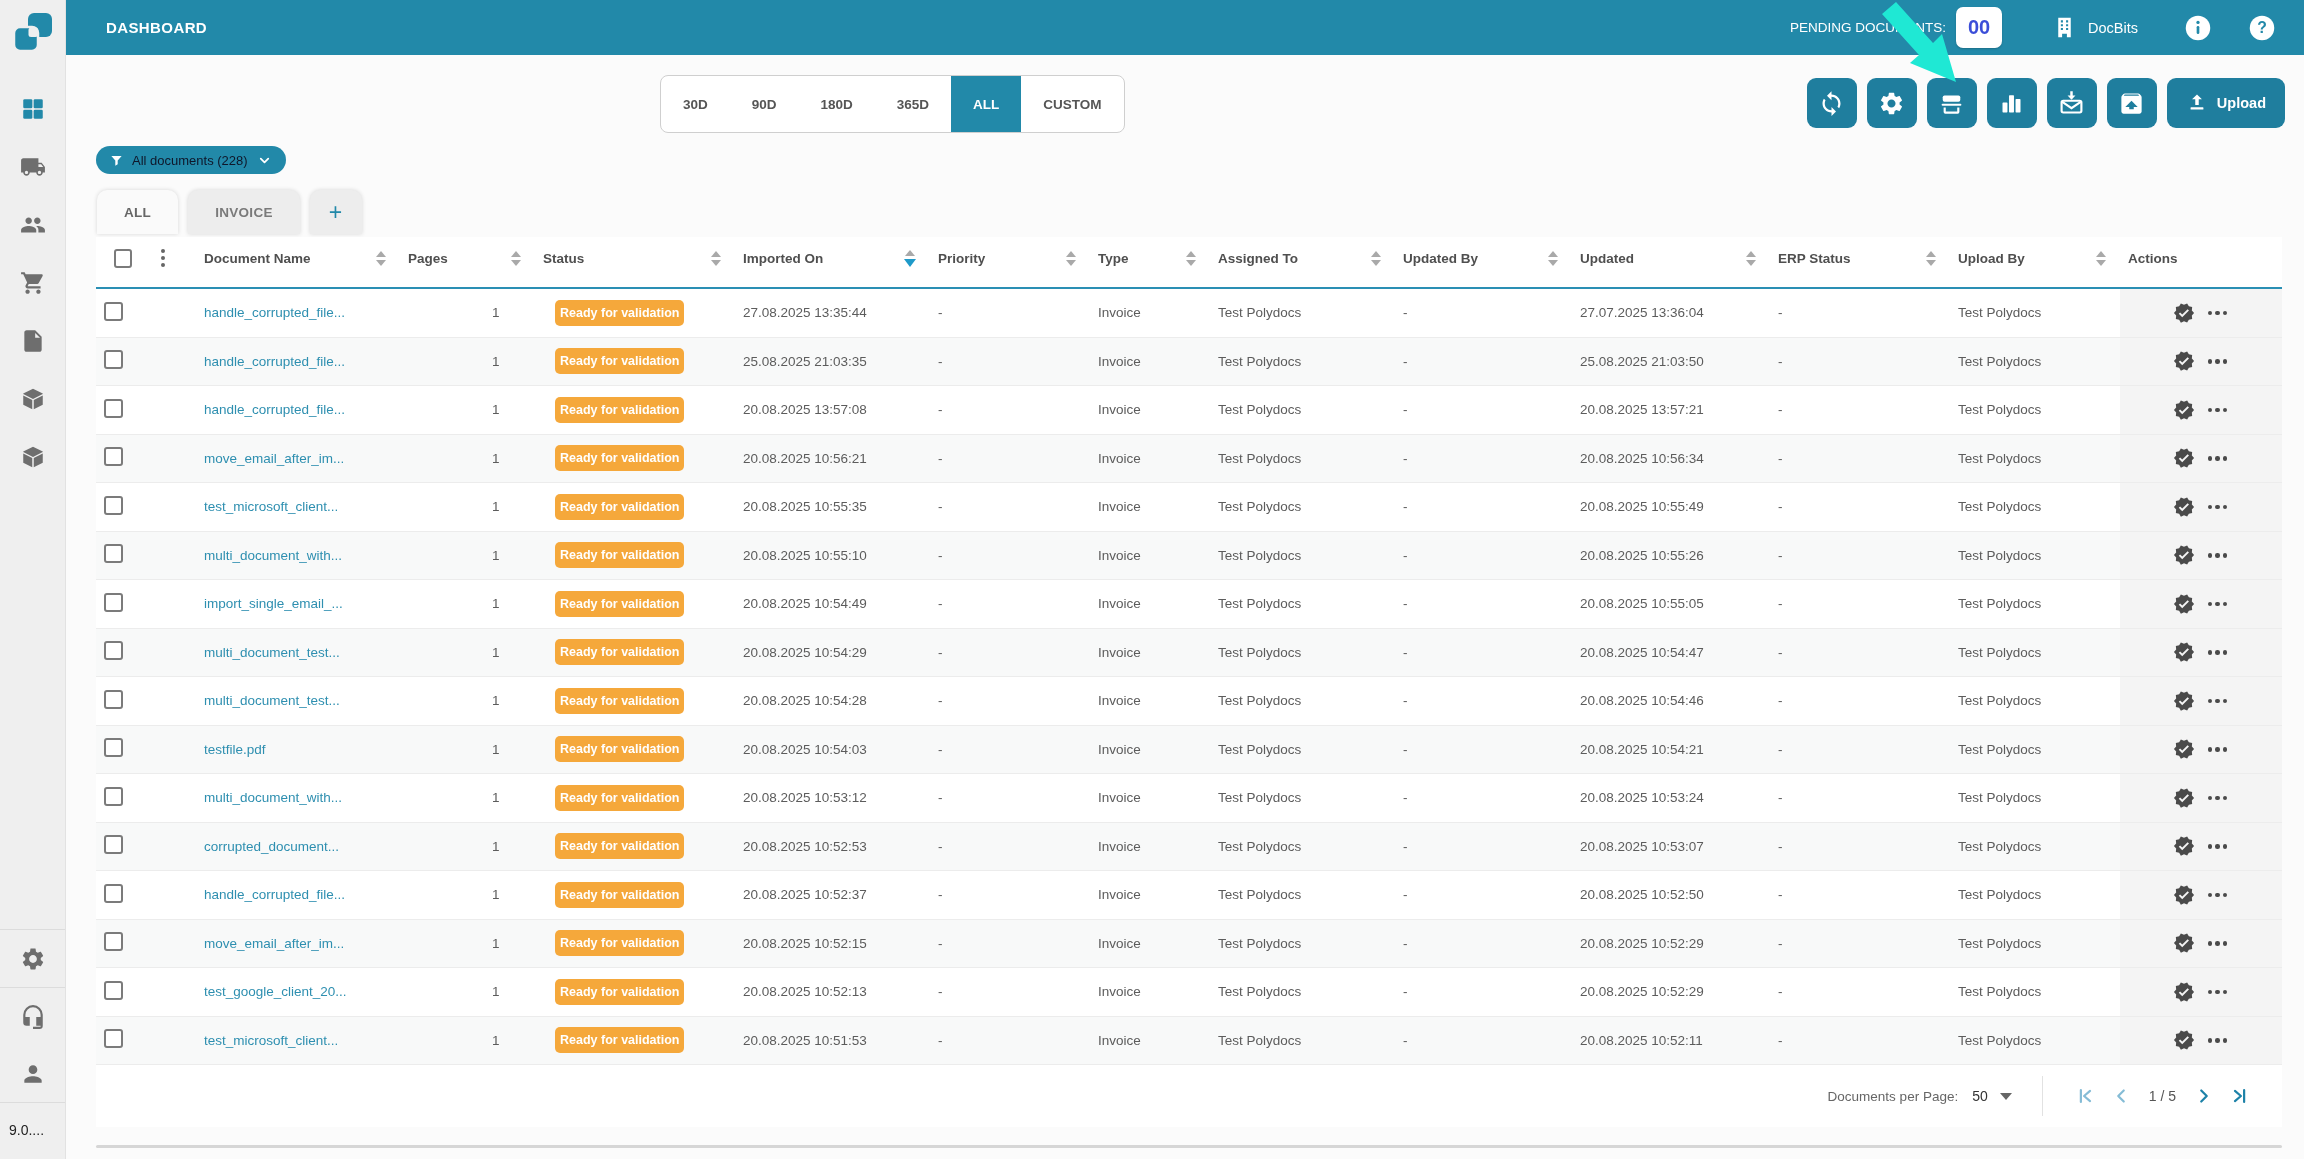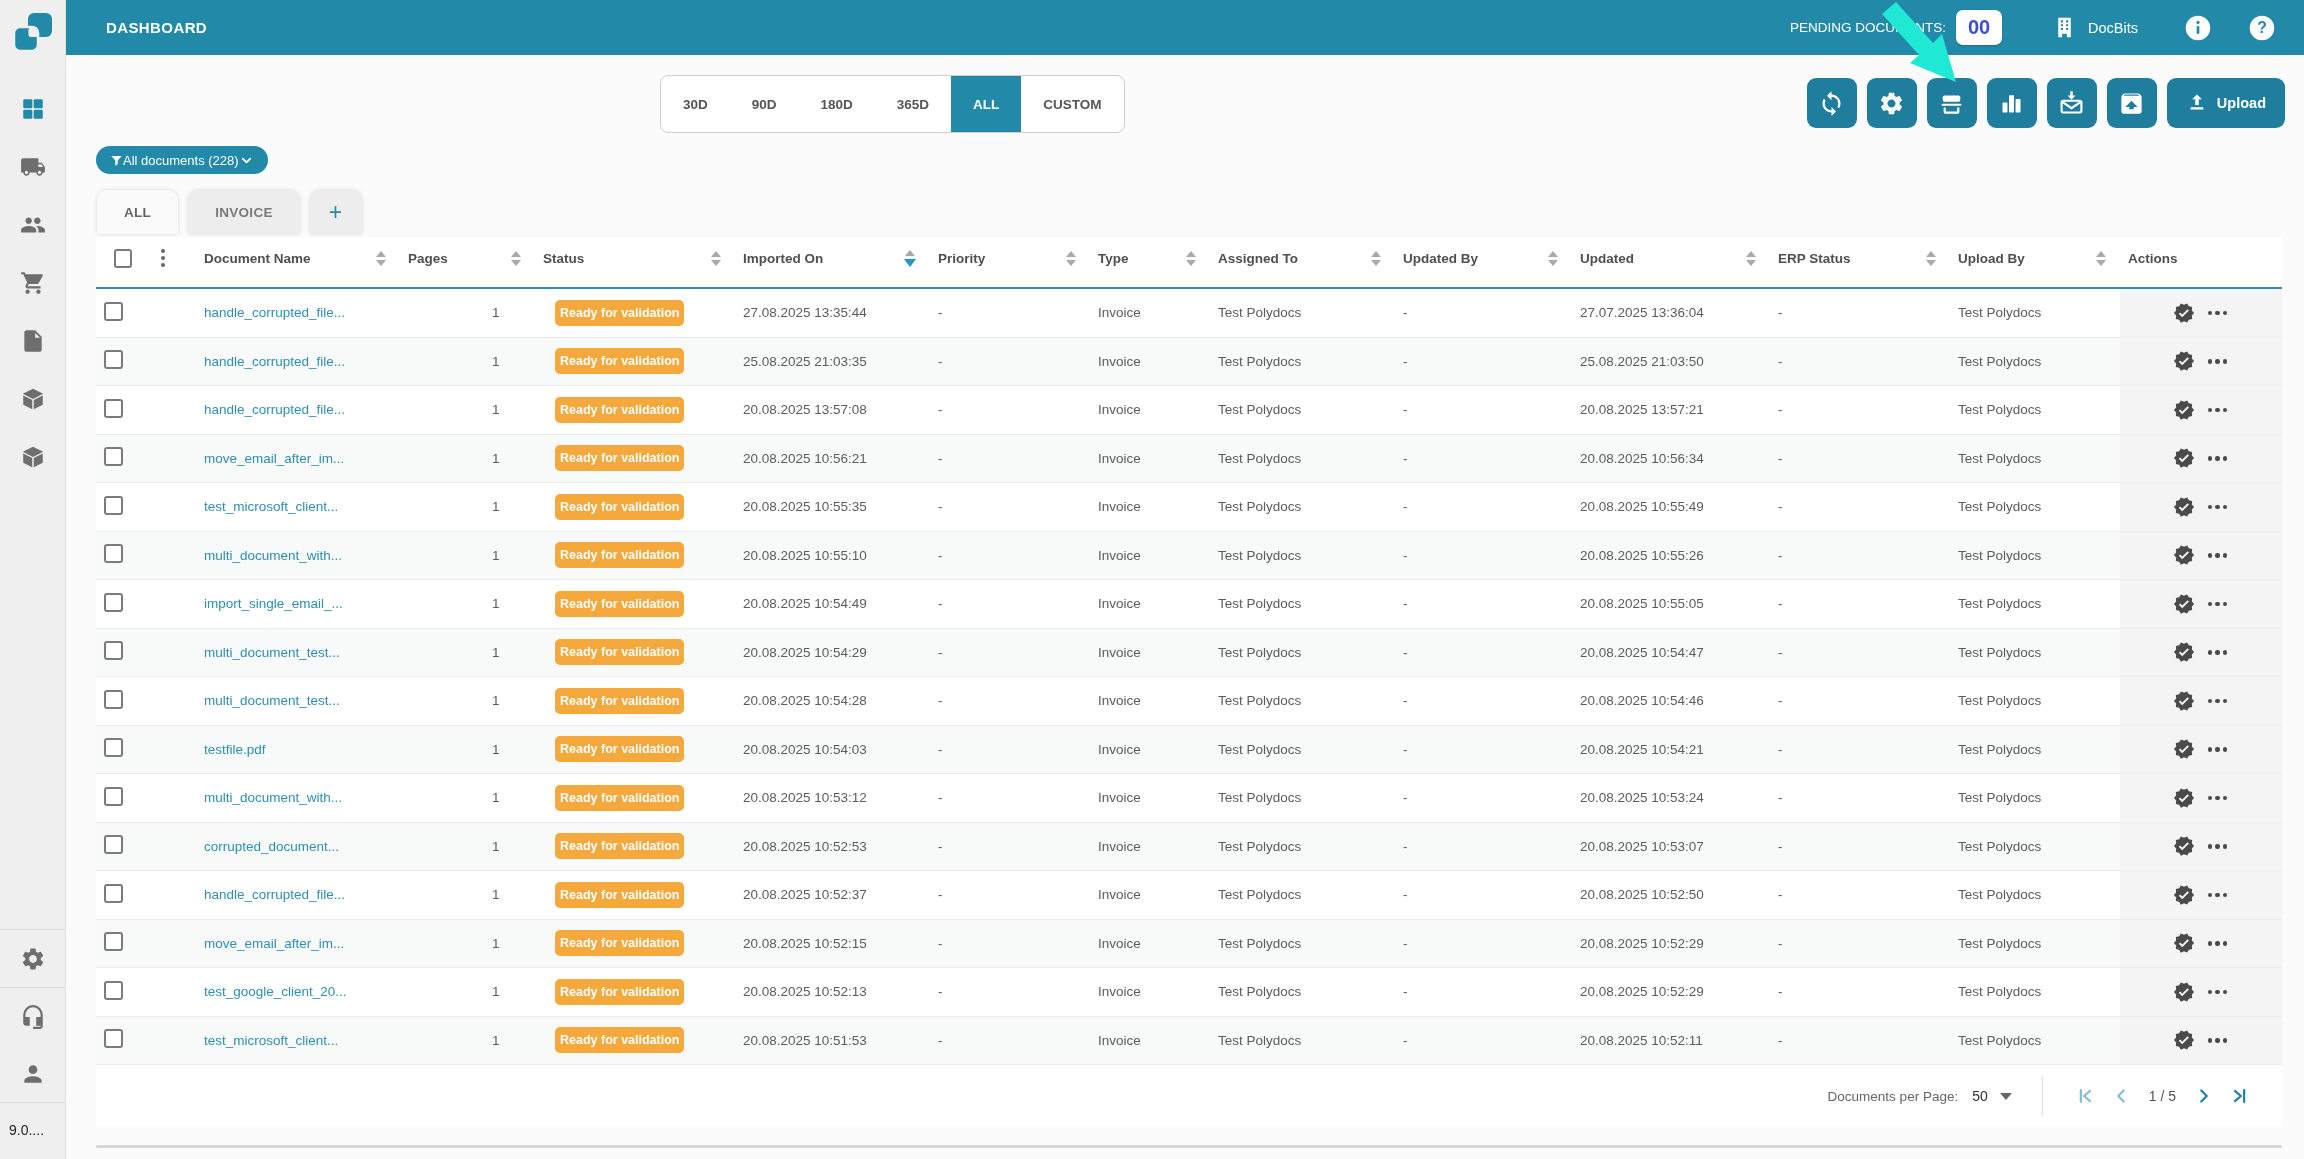--- a/index.html
+++ b/index.html
@@ -27,21 +27,21 @@
   .sb-item{height:57px;display:flex;align-items:center;justify-content:center;color:#6e6e6e;cursor:pointer}
   .sb-item svg{width:26px;height:26px;fill:currentColor}
   .version{height:56px;padding:19px 0 0 9px;font-size:14px;color:#222}
 
   
   .topbar{position:absolute;left:66px;top:0;right:0;height:55px;background:var(--teal);
           display:flex;align-items:center;color:#fff;z-index:5}
   .page-title{margin-left:40px;font-size:15px;font-weight:bold;letter-spacing:.4px}
   .topbar-right{margin-left:auto;display:flex;align-items:center;padding-right:28px}
   .pending-label{font-size:13.5px}
-  .pending-count{width:46px;height:35px;margin-left:10px;background:#fff;border-radius:7px;
+  .pending-count{width:46px;height:41px;margin-left:10px;background:#fff;border-radius:7px;
                  color:var(--count-blue);font-weight:bold;font-size:20px;
                  display:flex;align-items:center;justify-content:center;box-shadow:0 1px 2px rgba(0,0,0,.2)}
   .org{display:flex;align-items:center;gap:11px;margin-left:50px;font-size:14.5px}
   .org svg{width:25px;height:25px}
   .round-btn{margin-left:46px;cursor:pointer}
   .round-btn svg{width:28px;height:28px}
   .round-btn.help{margin-left:36px}
 
   
   .main{position:absolute;left:66px;top:55px;right:0;bottom:0;background:#fbfbfb}
@@ -64,21 +64,21 @@
   .actions-bar{position:absolute;top:23px;right:19px;display:flex;gap:10px;align-items:center}
   .icon-btn{width:50px;height:50px;background:var(--teal-btn);border-radius:9px;
             display:flex;align-items:center;justify-content:center;cursor:pointer}
   .icon-btn svg{width:27px;height:27px;fill:#fff}
   .upload-btn{height:50px;background:var(--teal-btn);border-radius:9px;display:flex;
               align-items:center;gap:9px;color:#fff;font-weight:bold;font-size:14.5px;
               padding:0 19px;cursor:pointer}
   .upload-btn svg{width:22px;height:22px;fill:#fff}
 
   .chip{position:absolute;left:30px;top:91px;height:28px;background:var(--teal);border-radius:15px;
-        display:flex;align-items:center;padding:12px 14px;color:#ffffff;font-size:13px;cursor:pointer}
+        display:flex;align-items:center;gap:9px;padding:12px 14px;color:#0f172a;font-size:13px;cursor:pointer}
   .chip svg{width:13px;height:13px;fill:#fff}
   .chip .chev svg{width:15px;height:15px;fill:none}
 
   .tabs{position:absolute;left:31px;top:135px;display:flex;gap:10px;align-items:flex-end}
   .tab{height:44px;padding:0 27px;display:flex;align-items:center;justify-content:center;
        font-size:13.5px;font-weight:bold;color:#7a7a7a;letter-spacing:.3px;background:#ededed;
        border-radius:10px 10px 0 0;box-shadow:0 0 4px rgba(0,0,0,.15);cursor:pointer}
   .tab.tab-active{background:#fafafa;color:#666}
   .tab.plus{padding:0 19px;color:var(--teal);font-size:23px;font-weight:normal}
 

